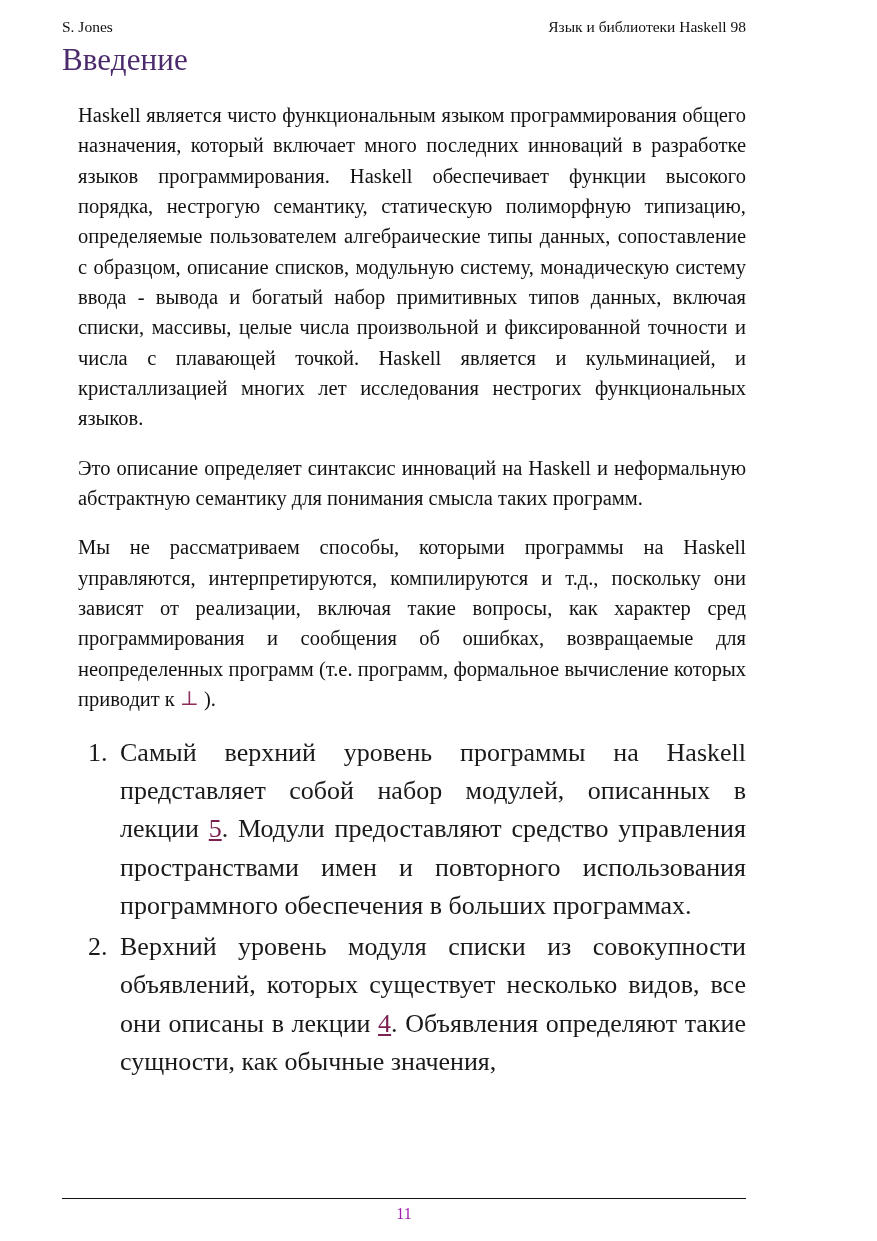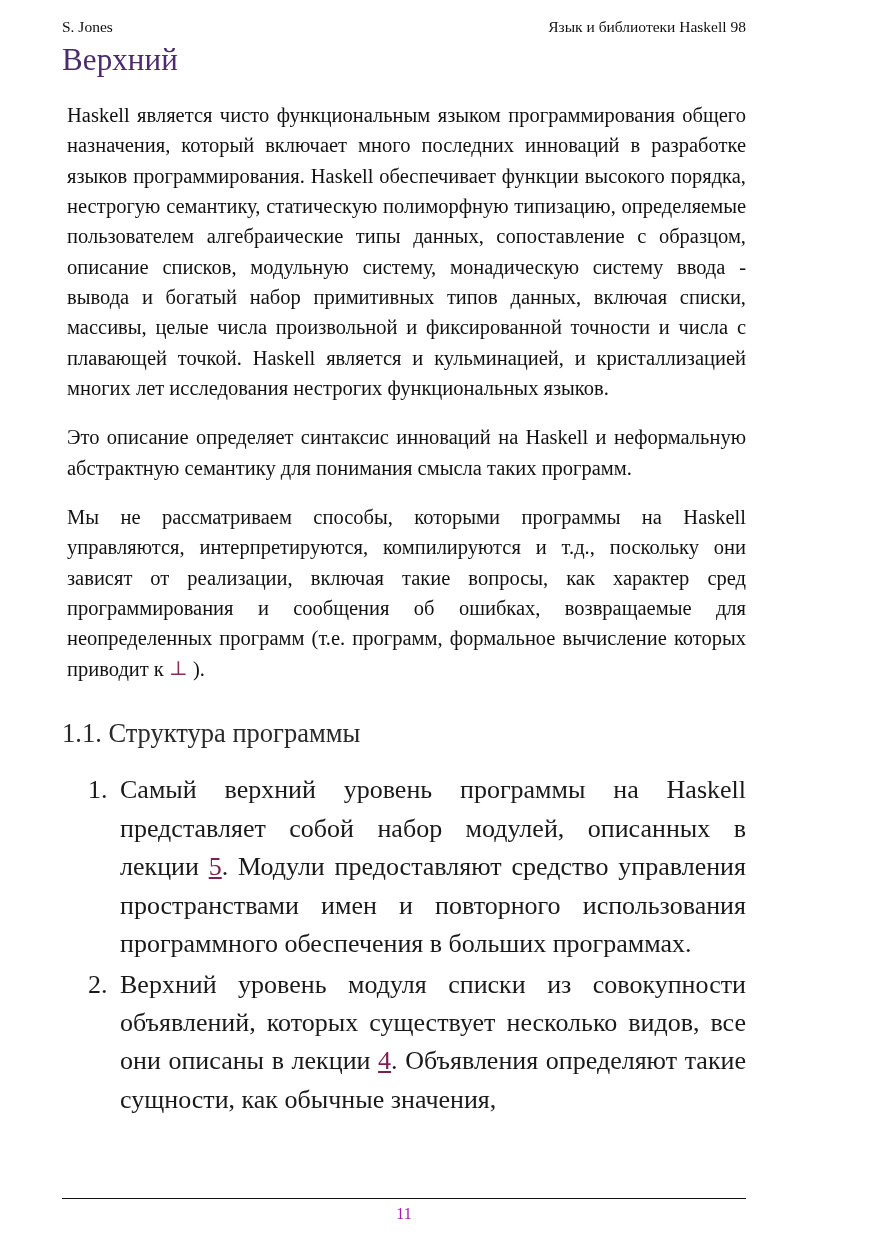--- a/index.html
+++ b/index.html
@@ -43,21 +43,21 @@
     color: #4b2b6b;
     margin: 6px 0 22px 0;
     letter-spacing: 0.1px;
     font-family: "Liberation Serif", serif;
   }
   p.body-text {
     font-size: 20.5px;
     line-height: 1.48;
     text-align: justify;
     text-justify: inter-word;
-    margin: 0 0 19px 5px;
+    margin: 0 0 19px 16px;
     color: #111;
   }
   p.body-text:last-child { margin-bottom: 0; }
   h2.section-title {
     font-size: 26.5px;
     font-weight: normal;
     color: #2a2a2a;
     margin: 34px 0 22px 0;
     font-family: "Liberation Serif", serif;
   }
@@ -101,28 +101,27 @@
 </head>
 <body>
 
 <div class="page">
 
   <div class="running-head">
     <span class="left">S. Jones</span>
     <span class="right">Язык и библиотеки Haskell 98</span>
   </div>
 
-  <h1 class="chapter-title">Верхний</h1>
+  <h1 class="chapter-title">Введение</h1>
 
   <p class="body-text">Haskell является чисто функциональным языком программирования общего назначения, который включает много последних инноваций в разработке языков программирования. Haskell обеспечивает функции высокого порядка, нестрогую семантику, статическую полиморфную типизацию, определяемые пользователем алгебраические типы данных, сопоставление с образцом, описание списков, модульную систему, монадическую систему ввода - вывода и богатый набор примитивных типов данных, включая списки, массивы, целые числа произвольной и фиксированной точности и числа с плавающей точкой. Haskell является и кульминацией, и кристаллизацией многих лет исследования нестрогих функциональных языков.</p>
   <p class="body-text">Это описание определяет синтаксис инноваций на Haskell и неформальную абстрактную семантику для понимания смысла таких программ.</p>
 
   <p class="body-text"><span>Мы не рассматриваем способы, которыми программы на Haskell управляются, интерпретируются, компилируются и т.д., поскольку они зависят от реализации, включая такие вопросы, как характер сред программирования и сообщения об ошибках, возвращаемые для неопределенных программ (т.е. программ, формальное вычисление которых приводит к </span><span class="bottom-glyph">⊥</span><span> ).</span></p>
 
-  <h2 class="section-title">1.1. Структура программы</h2>
 
 
   <ol class="numbered">
     <li><span>Самый верхний уровень программы на Haskell представляет собой набор модулей, описанных в лекции </span><a class="xref" href="#">5</a><span>. Модули предоставляют средство управления пространствами имен и повторного использования программного обеспечения в больших программах.</span></li>
     <li><span>Верхний уровень модуля списки из совокупности объявлений, которых существует несколько видов, все они описаны в лекции </span><a class="xref" href="#">4</a><span>. Объявления определяют такие сущности, как обычные значения,</span></li>
   </ol>
 
   <div class="footer">
     <div class="rule"></div>
     <div class="pageno">11</div>

